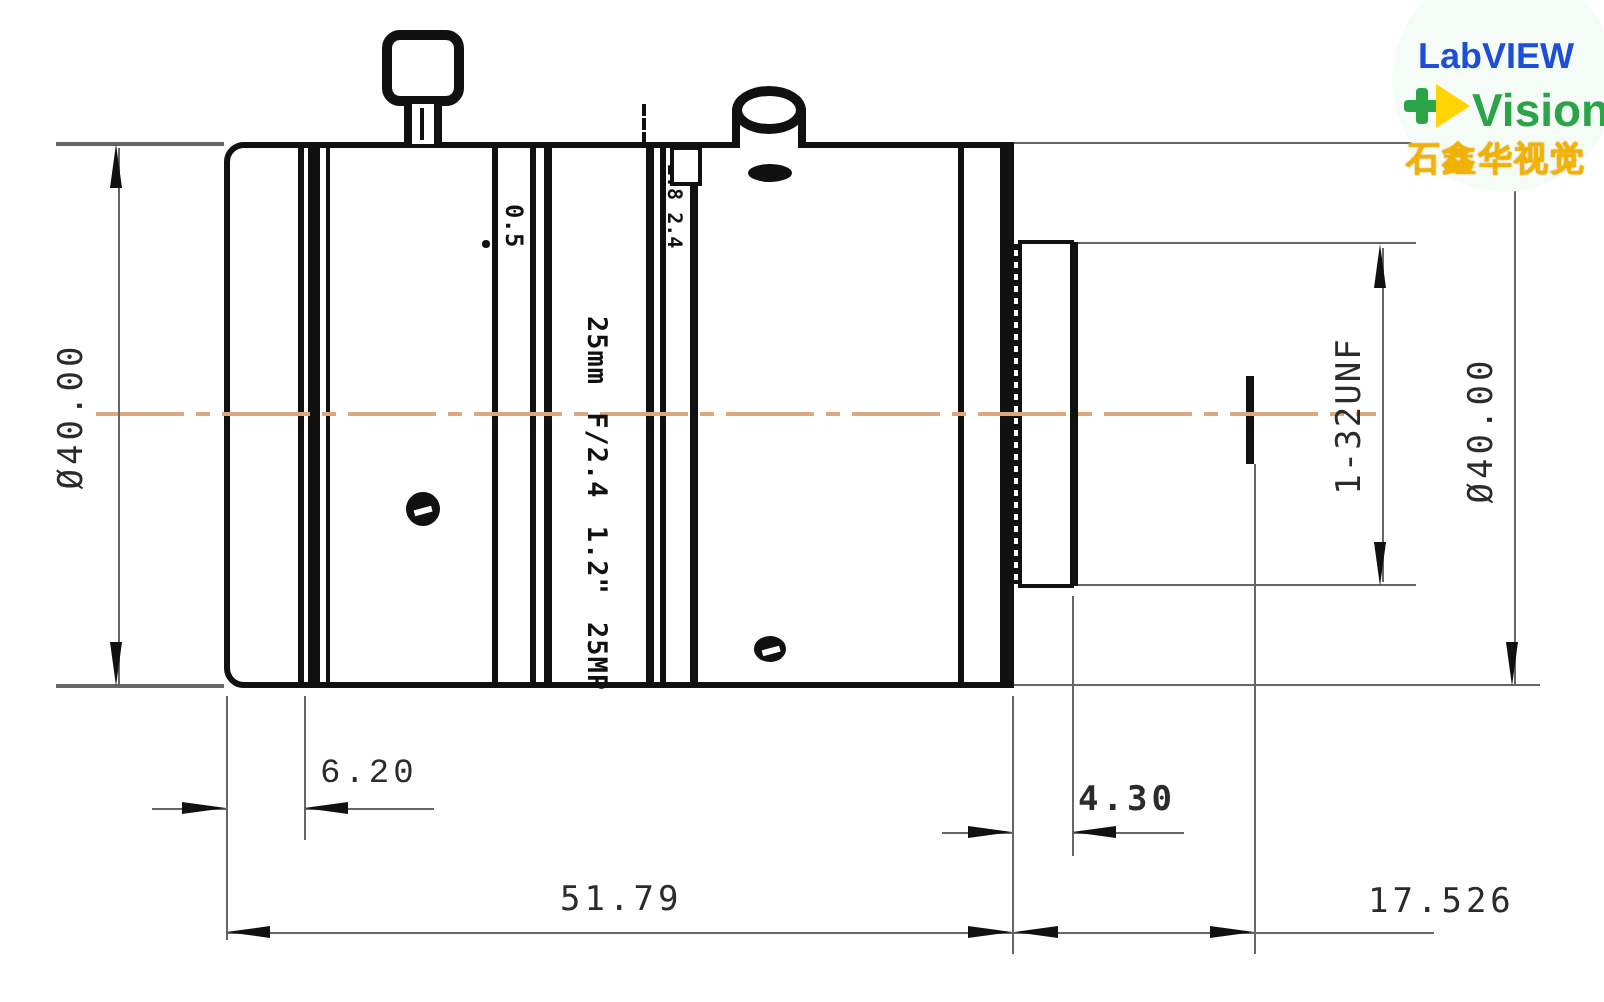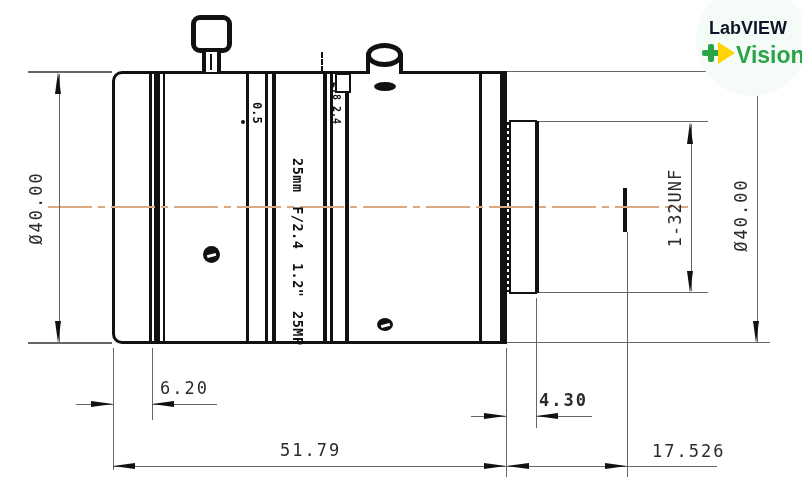--- a/index.html
+++ b/index.html
@@ -111,48 +111,50 @@
     <div class="dim-text rot" style="left:675px;top:208px;letter-spacing:1px;">1-32UNF</div>
   </div>
 
   <div>
     <div class="vline" style="left:113px;top:348px;width:1px;height:122px;"></div>
     <div class="vline" style="left:152px;top:348px;width:1px;height:72px;"></div>
     <div class="hline" style="left:76px;top:404px;width:37px;height:1px;"></div>
     <div class="hline" style="left:152px;top:404px;width:65px;height:1px;"></div>
     <div class="ar r" style="left:91px;top:401px;"></div>
     <div class="ar l" style="left:152px;top:401px;"></div>
-    <div class="dim-text" style="left:160px;top:378px;">6.20</div>
+    <div class="dim-text" style="left:160px;top:378px;font-family:Liberation Mono, monospace;">6.20</div>
   </div>
 
   <div>
     <div class="vline" style="left:506px;top:348px;width:1px;height:129px;"></div>
     <div class="vline" style="left:536px;top:298px;width:1px;height:130px;"></div>
     <div class="hline" style="left:471px;top:416px;width:35px;height:1px;"></div>
     <div class="hline" style="left:536px;top:416px;width:56px;height:1px;"></div>
     <div class="ar r" style="left:484px;top:413px;"></div>
     <div class="ar l" style="left:536px;top:413px;"></div>
     <div class="dim-text" style="left:539px;top:390px;font-weight:bold;">4.30</div>
   </div>
 
   <div>
     <div class="hline" style="left:113px;top:466px;width:604px;height:1px;"></div>
     <div class="vline" style="left:627px;top:232px;width:1px;height:245px;"></div>
     <div class="ar l" style="left:113px;top:463px;"></div>
     <div class="ar r" style="left:484px;top:463px;"></div>
     <div class="ar l" style="left:507px;top:463px;"></div>
     <div class="ar r" style="left:605px;top:463px;"></div>
     <div class="dim-text" style="left:280px;top:440px;">51.79</div>
-    <div class="dim-text" style="left:652px;top:441px;">17.526</div>
+    <div class="dim-text" style="left:684px;top:441px;">17.526</div>
   </div>
 
   <div style="position:absolute;left:696px;top:-16px;width:112px;height:112px;border-radius:50%;
               background:#f5fbf7;z-index:8;"></div>
-  <div class="logo-txt" style="position:absolute;left:700px;top:18px;width:96px;text-align:center;font-size:18px;color:#0f172a;z-index:9;">LabVIEW</div>
+  <div class="logo-txt" style="position:absolute;left:700px;top:18px;width:96px;text-align:center;font-size:18px;color:#1d4ed8;z-index:9;">LabVIEW</div>
   <div style="position:absolute;left:702px;top:42px;width:34px;height:22px;z-index:9;">
     <span style="position:absolute;left:0;top:8px;width:18px;height:6px;background:#2ba447;border-radius:2px;"></span>
     <span style="position:absolute;left:6px;top:2px;width:6px;height:18px;background:#2ba447;border-radius:2px;"></span>
     <span style="position:absolute;left:16px;top:0;width:0;height:0;
                  border-top:11px solid transparent;border-bottom:11px solid transparent;border-left:17px solid #ffd400;"></span>
   </div>
   <div class="logo-txt" style="position:absolute;left:736px;top:42px;font-size:23px;color:#2ba447;z-index:9;">Vision</div>
+  <div class="logo-txt" style="position:absolute;left:703px;top:68px;font-size:17px;color:#f3b200;letter-spacing:1px;z-index:9;
+              text-shadow:0 0 1px #c98f00;">石鑫华视觉</div>
 
 </div>
 
 </body></html>

